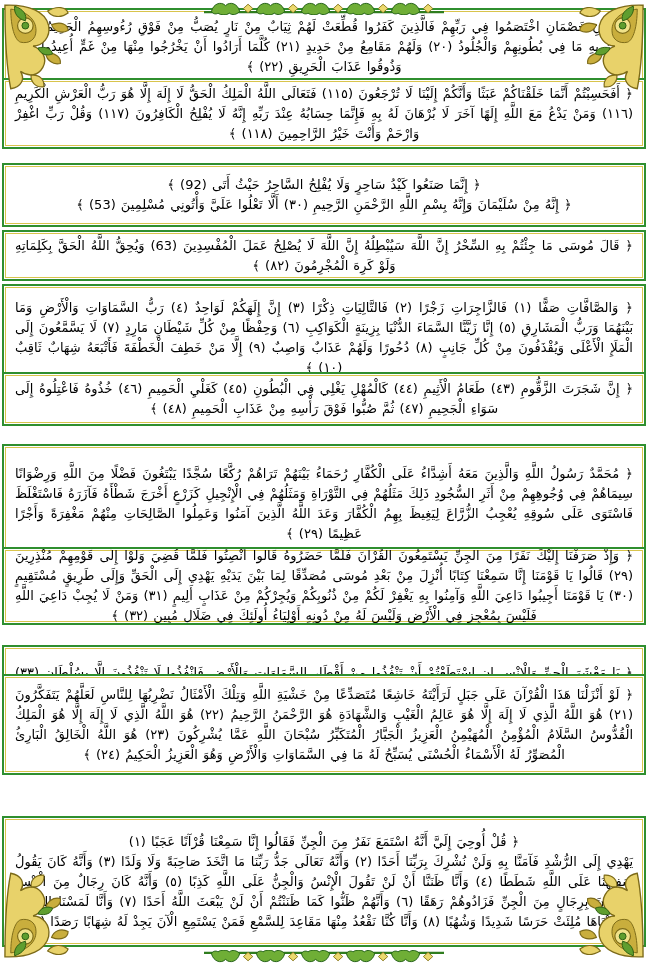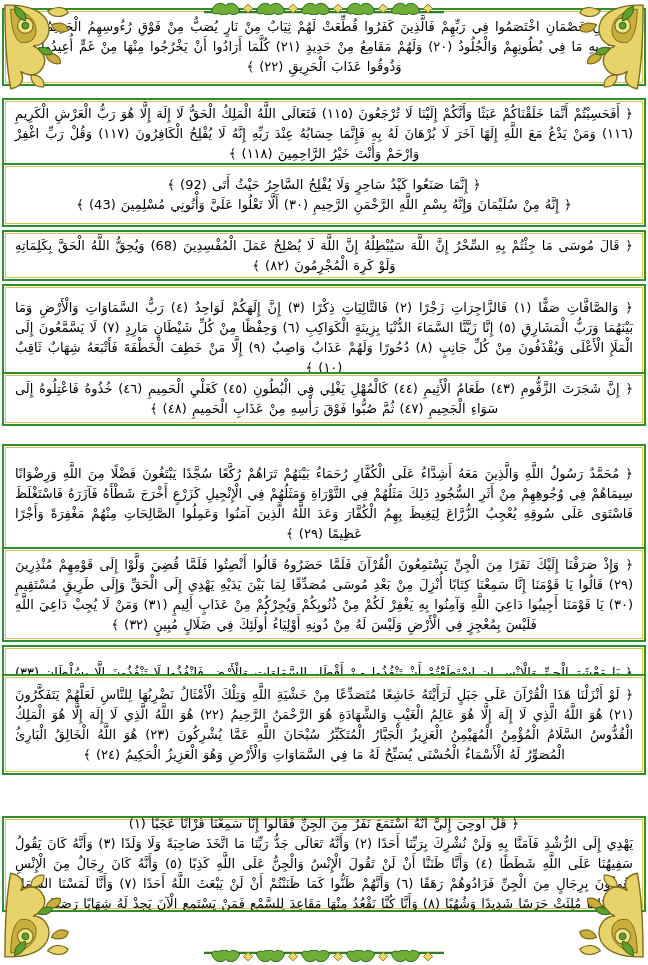--- a/index.html
+++ b/index.html
@@ -138,41 +138,41 @@
   </div>
 
   <section class="panel" style="top:8px;height:78px">
     <div class="panel-inner">
         <div class="text-wrap">
       <p class="ayah">﴿ هَذَانِ خَصْمَانِ اخْتَصَمُوا فِي رَبِّهِمْ فَالَّذِينَ كَفَرُوا قُطِّعَتْ لَهُمْ ثِيَابٌ مِنْ نَارٍ يُصَبُّ مِنْ فَوْقِ رُءُوسِهِمُ الْحَمِيمُ (١٩) يُصْهَرُ بِهِ مَا فِي بُطُونِهِمْ وَالْجُلُودُ (٢٠) وَلَهُمْ مَقَامِعُ مِنْ حَدِيدٍ (٢١) كُلَّمَا أَرَادُوا أَنْ يَخْرُجُوا مِنْهَا مِنْ غَمٍّ أُعِيدُوا فِيهَا وَذُوقُوا عَذَابَ الْحَرِيقِ (٢٢) ﴾</p>
     </div>
       </div>
   </section>
 
-  <section class="panel" style="top:98px;height:71px">
+  <section class="panel" style="top:78px;height:71px">
     <div class="panel-inner">
         <div class="text-wrap">
       <p class="ayah">﴿ أَفَحَسِبْتُمْ أَنَّمَا خَلَقْنَاكُمْ عَبَثًا وَأَنَّكُمْ إِلَيْنَا لَا تُرْجَعُونَ (١١٥) فَتَعَالَى اللَّهُ الْمَلِكُ الْحَقُّ لَا إِلَهَ إِلَّا هُوَ رَبُّ الْعَرْشِ الْكَرِيمِ (١١٦) وَمَنْ يَدْعُ مَعَ اللَّهِ إِلَهًا آخَرَ لَا بُرْهَانَ لَهُ بِهِ فَإِنَّمَا حِسَابُهُ عِنْدَ رَبِّهِ إِنَّهُ لَا يُفْلِحُ الْكَافِرُونَ (١١٧) وَقُلْ رَبِّ اغْفِرْ وَارْحَمْ وَأَنْتَ خَيْرُ الرَّاحِمِينَ (١١٨) ﴾</p>
     </div>
       </div>
   </section>
 
   <section class="panel" style="top:163px;height:64px">
     <div class="panel-inner">
         <div class="text-wrap">
       <p class="ayah-center">﴿ إِنَّمَا صَنَعُوا كَيْدُ سَاحِرٍ وَلَا يُفْلِحُ السَّاحِرُ حَيْثُ أَتَى (92) ﴾</p>
-      <p class="ayah-center">﴿ إِنَّهُ مِنْ سُلَيْمَانَ وَإِنَّهُ بِسْمِ اللَّهِ الرَّحْمَنِ الرَّحِيمِ (٣٠) أَلَّا تَعْلُوا عَلَيَّ وَأْتُونِي مُسْلِمِينَ (43) ﴾</p>
+      <p class="ayah-center">﴿ إِنَّهُ مِنْ سُلَيْمَانَ وَإِنَّهُ بِسْمِ اللَّهِ الرَّحْمَنِ الرَّحِيمِ (٣٠) أَلَّا تَعْلُوا عَلَيَّ وَأْتُونِي مُسْلِمِينَ (53) ﴾</p>
     </div>
       </div>
   </section>
 
   <section class="panel" style="top:230px;height:51px">
     <div class="panel-inner">
         <div class="text-wrap">
-      <p class="ayah">﴿ قَالَ مُوسَى مَا جِئْتُمْ بِهِ السِّحْرُ إِنَّ اللَّهَ سَيُبْطِلُهُ إِنَّ اللَّهَ لَا يُصْلِحُ عَمَلَ الْمُفْسِدِينَ (68) وَيُحِقُّ اللَّهُ الْحَقَّ بِكَلِمَاتِهِ وَلَوْ كَرِهَ الْمُجْرِمُونَ (٨٢) ﴾</p>
+      <p class="ayah">﴿ قَالَ مُوسَى مَا جِئْتُمْ بِهِ السِّحْرُ إِنَّ اللَّهَ سَيُبْطِلُهُ إِنَّ اللَّهَ لَا يُصْلِحُ عَمَلَ الْمُفْسِدِينَ (63) وَيُحِقُّ اللَّهُ الْحَقَّ بِكَلِمَاتِهِ وَلَوْ كَرِهَ الْمُجْرِمُونَ (٨٢) ﴾</p>
     </div>
       </div>
   </section>
 
   <section class="panel" style="top:284px;height:107px">
     <div class="panel-inner">
         <div class="text-wrap">
       <p class="ayah">﴿ وَالصَّافَّاتِ صَفًّا (١) فَالزَّاجِرَاتِ زَجْرًا (٢) فَالتَّالِيَاتِ ذِكْرًا (٣) إِنَّ إِلَهَكُمْ لَوَاحِدٌ (٤) رَبُّ السَّمَاوَاتِ وَالْأَرْضِ وَمَا بَيْنَهُمَا وَرَبُّ الْمَشَارِقِ (٥) إِنَّا زَيَّنَّا السَّمَاءَ الدُّنْيَا بِزِينَةٍ الْكَوَاكِبِ (٦) وَحِفْظًا مِنْ كُلِّ شَيْطَانٍ مَارِدٍ (٧) لَا يَسَّمَّعُونَ إِلَى الْمَلَإِ الْأَعْلَى وَيُقْذَفُونَ مِنْ كُلِّ جَانِبٍ (٨) دُحُورًا وَلَهُمْ عَذَابٌ وَاصِبٌ (٩) إِلَّا مَنْ خَطِفَ الْخَطْفَةَ فَأَتْبَعَهُ شِهَابٌ ثَاقِبٌ (١٠) ﴾</p>
     </div>
       </div>
@@ -187,21 +187,21 @@
   </section>
 
   <section class="panel" style="top:444px;height:120px">
     <div class="panel-inner">
         <div class="text-wrap">
       <p class="ayah">﴿ مُحَمَّدٌ رَسُولُ اللَّهِ وَالَّذِينَ مَعَهُ أَشِدَّاءُ عَلَى الْكُفَّارِ رُحَمَاءُ بَيْنَهُمْ تَرَاهُمْ رُكَّعًا سُجَّدًا يَبْتَغُونَ فَضْلًا مِنَ اللَّهِ وَرِضْوَانًا سِيمَاهُمْ فِي وُجُوهِهِمْ مِنْ أَثَرِ السُّجُودِ ذَلِكَ مَثَلُهُمْ فِي التَّوْرَاةِ وَمَثَلُهُمْ فِي الْإِنْجِيلِ كَزَرْعٍ أَخْرَجَ شَطْأَهُ فَآزَرَهُ فَاسْتَغْلَظَ فَاسْتَوَى عَلَى سُوقِهِ يُعْجِبُ الزُّرَّاعَ لِيَغِيظَ بِهِمُ الْكُفَّارَ وَعَدَ اللَّهُ الَّذِينَ آمَنُوا وَعَمِلُوا الصَّالِحَاتِ مِنْهُمْ مَغْفِرَةً وَأَجْرًا عَظِيمًا (٢٩) ﴾</p>
     </div>
       </div>
   </section>
 
-  <section class="panel" style="top:547px;height:95px">
+  <section class="panel" style="top:547px;height:78px">
     <div class="panel-inner">
         <div class="text-wrap">
       <p class="ayah">﴿ وَإِذْ صَرَفْنَا إِلَيْكَ نَفَرًا مِنَ الْجِنِّ يَسْتَمِعُونَ الْقُرْآنَ فَلَمَّا حَضَرُوهُ قَالُوا أَنْصِتُوا فَلَمَّا قُضِيَ وَلَّوْا إِلَى قَوْمِهِمْ مُنْذِرِينَ (٢٩) قَالُوا يَا قَوْمَنَا إِنَّا سَمِعْنَا كِتَابًا أُنْزِلَ مِنْ بَعْدِ مُوسَى مُصَدِّقًا لِمَا بَيْنَ يَدَيْهِ يَهْدِي إِلَى الْحَقِّ وَإِلَى طَرِيقٍ مُسْتَقِيمٍ (٣٠) يَا قَوْمَنَا أَجِيبُوا دَاعِيَ اللَّهِ وَآمِنُوا بِهِ يَغْفِرْ لَكُمْ مِنْ ذُنُوبِكُمْ وَيُجِرْكُمْ مِنْ عَذَابٍ أَلِيمٍ (٣١) وَمَنْ لَا يُجِبْ دَاعِيَ اللَّهِ فَلَيْسَ بِمُعْجِزٍ فِي الْأَرْضِ وَلَيْسَ لَهُ مِنْ دُونِهِ أَوْلِيَاءُ أُولَئِكَ فِي ضَلَالٍ مُبِينٍ (٣٢) ﴾</p>
     </div>
       </div>
   </section>
 
   <section class="panel" style="top:645px;height:76px">
     <div class="panel-inner">
         <div class="text-wrap">
@@ -211,21 +211,21 @@
   </section>
 
   <section class="panel" style="top:674px;height:101px">
     <div class="panel-inner">
         <div class="text-wrap">
       <p class="ayah">﴿ لَوْ أَنْزَلْنَا هَذَا الْقُرْآنَ عَلَى جَبَلٍ لَرَأَيْتَهُ خَاشِعًا مُتَصَدِّعًا مِنْ خَشْيَةِ اللَّهِ وَتِلْكَ الْأَمْثَالُ نَضْرِبُهَا لِلنَّاسِ لَعَلَّهُمْ يَتَفَكَّرُونَ (٢١) هُوَ اللَّهُ الَّذِي لَا إِلَهَ إِلَّا هُوَ عَالِمُ الْغَيْبِ وَالشَّهَادَةِ هُوَ الرَّحْمَنُ الرَّحِيمُ (٢٢) هُوَ اللَّهُ الَّذِي لَا إِلَهَ إِلَّا هُوَ الْمَلِكُ الْقُدُّوسُ السَّلَامُ الْمُؤْمِنُ الْمُهَيْمِنُ الْعَزِيزُ الْجَبَّارُ الْمُتَكَبِّرُ سُبْحَانَ اللَّهِ عَمَّا يُشْرِكُونَ (٢٣) هُوَ اللَّهُ الْخَالِقُ الْبَارِئُ الْمُصَوِّرُ لَهُ الْأَسْمَاءُ الْحُسْنَى يُسَبِّحُ لَهُ مَا فِي السَّمَاوَاتِ وَالْأَرْضِ وَهُوَ الْعَزِيزُ الْحَكِيمُ (٢٤) ﴾</p>
     </div>
       </div>
   </section>
 
-  <section class="panel" style="top:816px;height:96px">
+  <section class="panel" style="top:816px;height:131px">
     <div class="panel-inner">
         <div class="text-wrap">
       <p class="ayah-center">﴿ قُلْ أُوحِيَ إِلَيَّ أَنَّهُ اسْتَمَعَ نَفَرٌ مِنَ الْجِنِّ فَقَالُوا إِنَّا سَمِعْنَا قُرْآنًا عَجَبًا (١)</p>
       <p class="ayah">يَهْدِي إِلَى الرُّشْدِ فَآمَنَّا بِهِ وَلَنْ نُشْرِكَ بِرَبِّنَا أَحَدًا (٢) وَأَنَّهُ تَعَالَى جَدُّ رَبِّنَا مَا اتَّخَذَ صَاحِبَةً وَلَا وَلَدًا (٣) وَأَنَّهُ كَانَ يَقُولُ سَفِيهُنَا عَلَى اللَّهِ شَطَطًا (٤) وَأَنَّا ظَنَنَّا أَنْ لَنْ تَقُولَ الْإِنْسُ وَالْجِنُّ عَلَى اللَّهِ كَذِبًا (٥) وَأَنَّهُ كَانَ رِجَالٌ مِنَ الْإِنْسِ يَعُوذُونَ بِرِجَالٍ مِنَ الْجِنِّ فَزَادُوهُمْ رَهَقًا (٦) وَأَنَّهُمْ ظَنُّوا كَمَا ظَنَنْتُمْ أَنْ لَنْ يَبْعَثَ اللَّهُ أَحَدًا (٧) وَأَنَّا لَمَسْنَا السَّمَاءَ فَوَجَدْنَاهَا مُلِئَتْ حَرَسًا شَدِيدًا وَشُهُبًا (٨) وَأَنَّا كُنَّا نَقْعُدُ مِنْهَا مَقَاعِدَ لِلسَّمْعِ فَمَنْ يَسْتَمِعِ الْآنَ يَجِدْ لَهُ شِهَابًا رَصَدًا (٩) ﴾</p>
     </div>
       </div>
   </section>
 
 </div>
 

